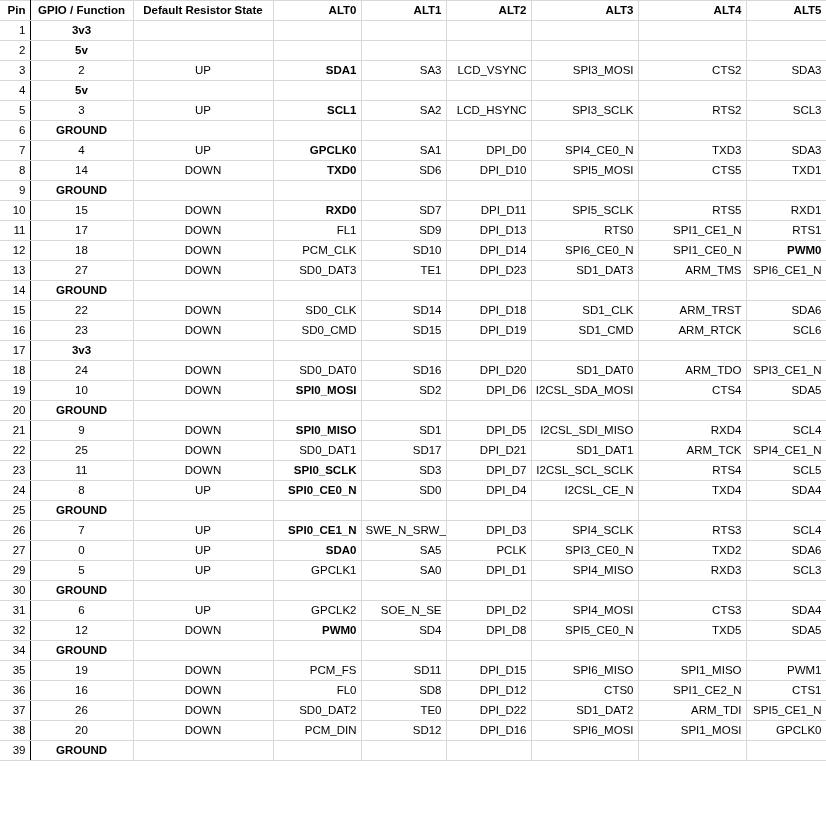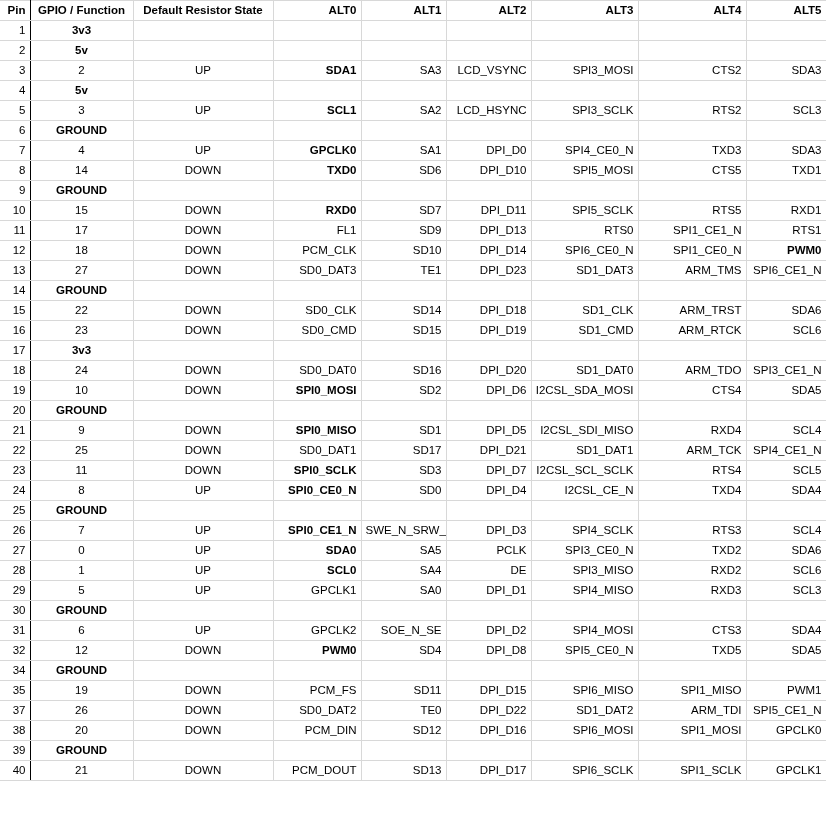--- a/index.html
+++ b/index.html
@@ -351,31 +351,20 @@
         <td class="al-c">0</td>
         <td class="al-c">UP</td>
         <td class="al-r b">SDA0</td>
         <td class="al-r">SA5</td>
         <td class="al-r">PCLK</td>
         <td class="al-r">SPI3_CE0_N</td>
         <td class="al-r">TXD2</td>
         <td class="al-r">SDA6</td>
       </tr>
       <tr>
-        <td class="al-r col-pin">28</td>
-        <td class="al-c">1</td>
-        <td class="al-c">UP</td>
-        <td class="al-r b">SCL0</td>
-        <td class="al-r">SA4</td>
-        <td class="al-r">DE</td>
-        <td class="al-r">SPI3_MISO</td>
-        <td class="al-r">RXD2</td>
-        <td class="al-r">SCL6</td>
-      </tr>
-      <tr>
         <td class="al-r col-pin">29</td>
         <td class="al-c">5</td>
         <td class="al-c">UP</td>
         <td class="al-r">GPCLK1</td>
         <td class="al-r">SA0</td>
         <td class="al-r">DPI_D1</td>
         <td class="al-r">SPI4_MISO</td>
         <td class="al-r">RXD3</td>
         <td class="al-r">SCL3</td>
       </tr>
@@ -428,20 +417,31 @@
         <td class="al-c">19</td>
         <td class="al-c">DOWN</td>
         <td class="al-r">PCM_FS</td>
         <td class="al-r">SD11</td>
         <td class="al-r">DPI_D15</td>
         <td class="al-r">SPI6_MISO</td>
         <td class="al-r">SPI1_MISO</td>
         <td class="al-r">PWM1</td>
       </tr>
       <tr>
+        <td class="al-r col-pin">36</td>
+        <td class="al-c">16</td>
+        <td class="al-c">DOWN</td>
+        <td class="al-r">FL0</td>
+        <td class="al-r">SD8</td>
+        <td class="al-r">DPI_D12</td>
+        <td class="al-r">CTS0</td>
+        <td class="al-r">SPI1_CE2_N</td>
+        <td class="al-r">CTS1</td>
+      </tr>
+      <tr>
         <td class="al-r col-pin">37</td>
         <td class="al-c">26</td>
         <td class="al-c">DOWN</td>
         <td class="al-r">SD0_DAT2</td>
         <td class="al-r">TE0</td>
         <td class="al-r">DPI_D22</td>
         <td class="al-r">SD1_DAT2</td>
         <td class="al-r">ARM_TDI</td>
         <td class="al-r">SPI5_CE1_N</td>
       </tr>
@@ -460,25 +460,14 @@
         <td class="al-r col-pin">39</td>
         <td class="al-c b">GROUND</td>
         <td class="al-c"></td>
         <td class="al-r"></td>
         <td class="al-r"></td>
         <td class="al-r"></td>
         <td class="al-r"></td>
         <td class="al-r"></td>
         <td class="al-r"></td>
       </tr>
-      <tr>
-        <td class="al-r col-pin">40</td>
-        <td class="al-c">21</td>
-        <td class="al-c">DOWN</td>
-        <td class="al-r">PCM_DOUT</td>
-        <td class="al-r">SD13</td>
-        <td class="al-r">DPI_D17</td>
-        <td class="al-r">SPI6_SCLK</td>
-        <td class="al-r">SPI1_SCLK</td>
-        <td class="al-r">GPCLK1</td>
-      </tr>
     </tbody>
 </table>
 
 </body></html>

